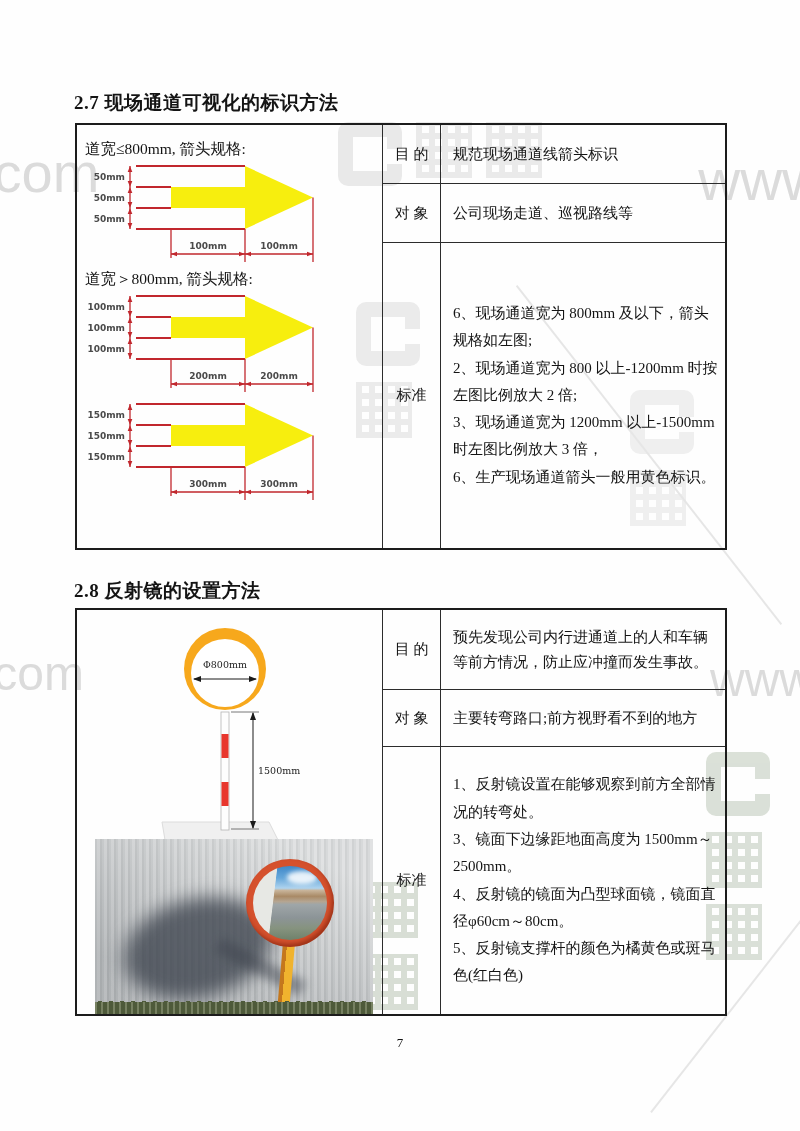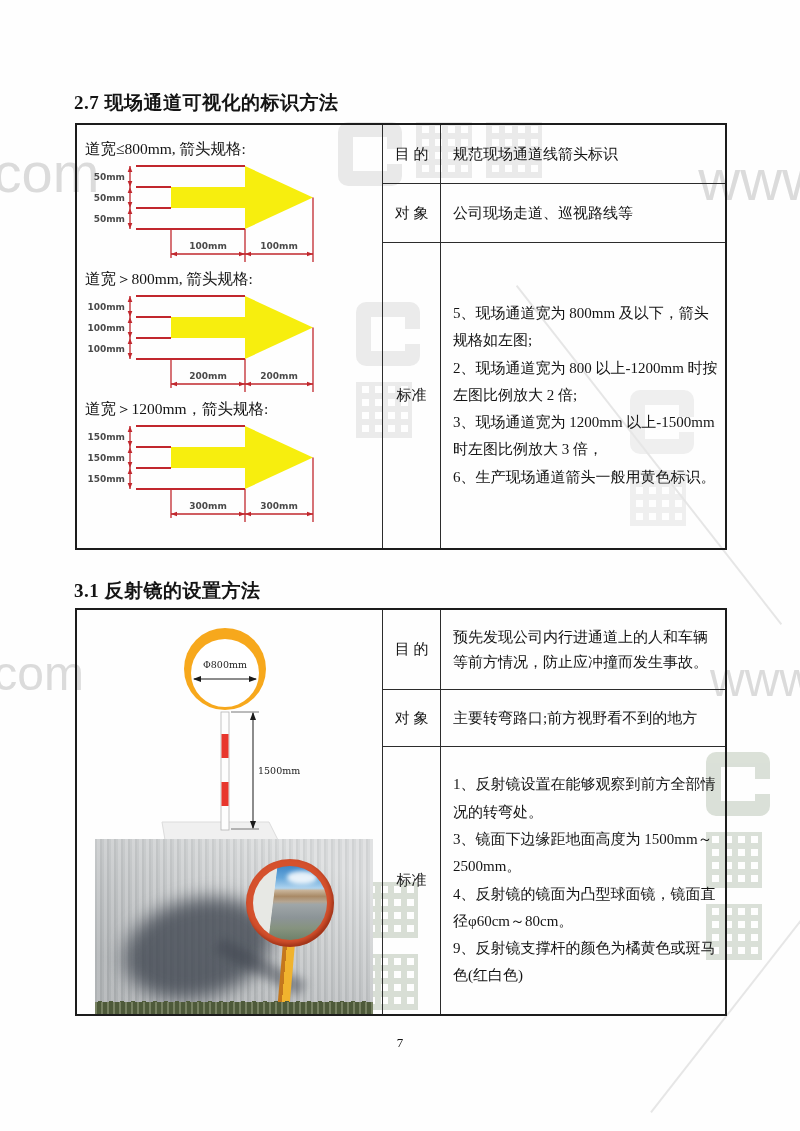--- a/index.html
+++ b/index.html
@@ -172,21 +172,20 @@
             <polygon points="162,93 168,90.7 168,95.3" fill="#C1272D"></polygon>
             <polygon points="230,93 224,95.3 224,90.7" fill="#C1272D"></polygon>
             <text x="42" y="19" text-anchor="end" font-size="9" font-family="'DejaVu Sans','Liberation Sans',sans-serif" font-weight="bold" fill="#4a4a4a">100mm</text>
             <text x="42" y="40" text-anchor="end" font-size="9" font-family="'DejaVu Sans','Liberation Sans',sans-serif" font-weight="bold" fill="#4a4a4a">100mm</text>
             <text x="42" y="61" text-anchor="end" font-size="9" font-family="'DejaVu Sans','Liberation Sans',sans-serif" font-weight="bold" fill="#4a4a4a">100mm</text>
             <text x="125" y="88" text-anchor="middle" font-size="9" font-family="'DejaVu Sans','Liberation Sans',sans-serif" font-weight="bold" fill="#4a4a4a">200mm</text>
             <text x="196" y="88" text-anchor="middle" font-size="9" font-family="'DejaVu Sans','Liberation Sans',sans-serif" font-weight="bold" fill="#4a4a4a">200mm</text>
           </svg>
       </div>
       <div class="spec-block">
-        <div class="cap">道宽＞1200mm，箭头规格:</div>
         <svg class="spec-svg" width="292" height="106" viewBox="0 0 292 106">
             <rect x="88" y="26" width="74" height="21" fill="#F7EE0E"></rect>
             <polygon points="162,5 230,36.5 162,68" fill="#F7EE0E"></polygon>
             <line x1="53" y1="5" x2="162" y2="5" stroke="#C1272D" stroke-width="1.8"></line>
             <line x1="53" y1="26" x2="88" y2="26" stroke="#C1272D" stroke-width="1.8"></line>
             <line x1="53" y1="47" x2="88" y2="47" stroke="#C1272D" stroke-width="1.8"></line>
             <line x1="53" y1="68" x2="162" y2="68" stroke="#C1272D" stroke-width="1.8"></line>
             <line x1="47" y1="5" x2="47" y2="26" stroke="#C1272D" stroke-width="1.3"></line>
             <polygon points="47,5 49.3,11 44.7,11" fill="#C1272D"></polygon>
             <polygon points="47,26 44.7,20 49.3,20" fill="#C1272D"></polygon>
@@ -212,28 +211,28 @@
             <text x="196" y="88" text-anchor="middle" font-size="9" font-family="'DejaVu Sans','Liberation Sans',sans-serif" font-weight="bold" fill="#4a4a4a">300mm</text>
           </svg>
       </div>
     </div>
     <div class="lab rb" style="grid-row:1">目 的</div>
     <div class="val rb" style="grid-row:1">规范现场通道线箭头标识</div>
     <div class="lab rb" style="grid-row:2">对 象</div>
     <div class="val rb" style="grid-row:2">公司现场走道、巡视路线等</div>
     <div class="lab" style="grid-row:3">标准</div>
     <div class="val std" style="grid-row:3">
-        <p>5、现场通道宽为 800mm 及以下，箭头规格如左图;</p>
+        <p>6、现场通道宽为 800mm 及以下，箭头规格如左图;</p>
         <p>2、现场通道宽为 800 以上-1200mm 时按左图比例放大 2 倍;</p>
         <p>3、现场通道宽为 1200mm 以上-1500mm 时左图比例放大 3 倍，</p>
         <p>6、生产现场通道箭头一般用黄色标识。</p>
       </div>
   </div>
 
-  <div class="sec-title" style="top:578px">3.1 反射镜的设置方法</div>
+  <div class="sec-title" style="top:578px">2.8 反射镜的设置方法</div>
 
   <div class="tbl" id="tbl2">
     <div class="diagcell">
       <svg class="mirror-svg" width="290" height="224" viewBox="0 0 290 224">
         <defs>
           <marker id="ah" markerWidth="9" markerHeight="8" refX="7" refY="3" orient="auto-start-reverse" markerUnits="userSpaceOnUse">
             <path d="M0,0 L8,3 L0,6 z" fill="#1a1a1a"></path>
           </marker>
         </defs>
         <polygon points="77,198 184,198 196,222 81,222" fill="#f0f0f0" stroke="#dcdcdc" stroke-width="1"></polygon>
@@ -263,18 +262,18 @@
     </div>
     <div class="lab rb" style="grid-row:1">目 的</div>
     <div class="val rb" style="grid-row:1">预先发现公司内行进通道上的人和车辆等前方情况，防止应冲撞而发生事故。</div>
     <div class="lab rb" style="grid-row:2">对 象</div>
     <div class="val rb" style="grid-row:2">主要转弯路口;前方视野看不到的地方</div>
     <div class="lab" style="grid-row:3">标准</div>
     <div class="val std" style="grid-row:3">
         <p>1、反射镜设置在能够观察到前方全部情况的转弯处。</p>
         <p>3、镜面下边缘距地面高度为 1500mm～2500mm。</p>
         <p>4、反射镜的镜面为凸型球面镜，镜面直径φ60cm～80cm。</p>
-        <p>9、反射镜支撑杆的颜色为橘黄色或斑马色(红白色)</p>
+        <p>5、反射镜支撑杆的颜色为橘黄色或斑马色(红白色)</p>
       </div>
   </div>
 
   <div class="pageno">7</div>
 </div>
 
 </body></html>

